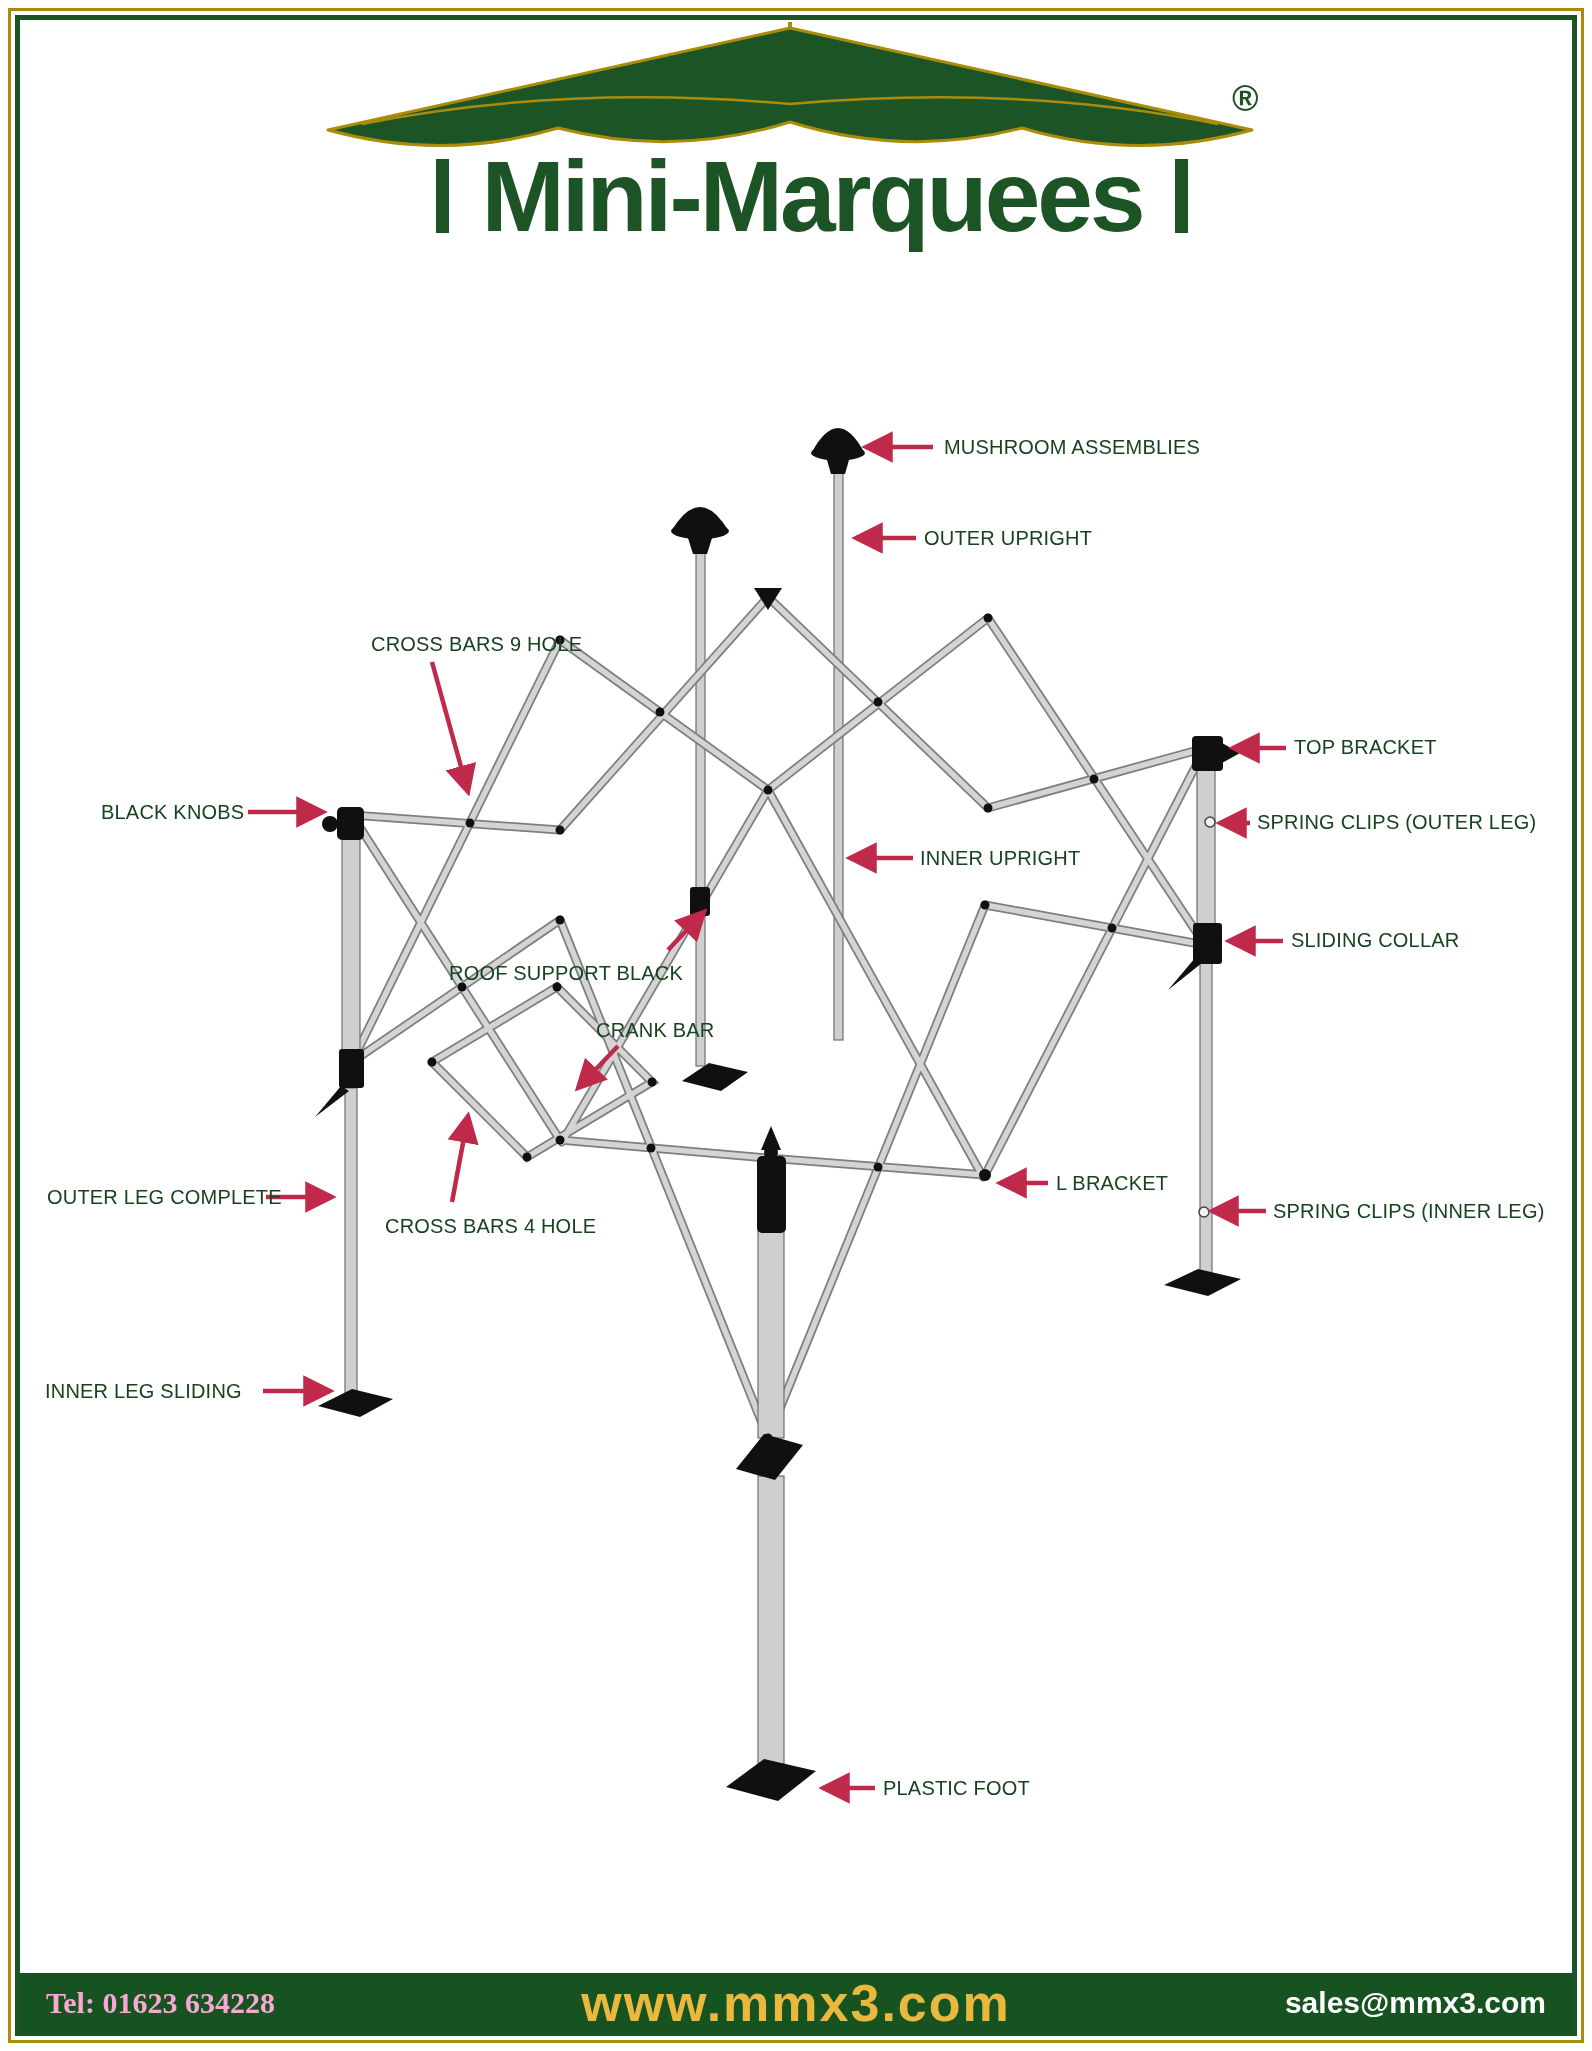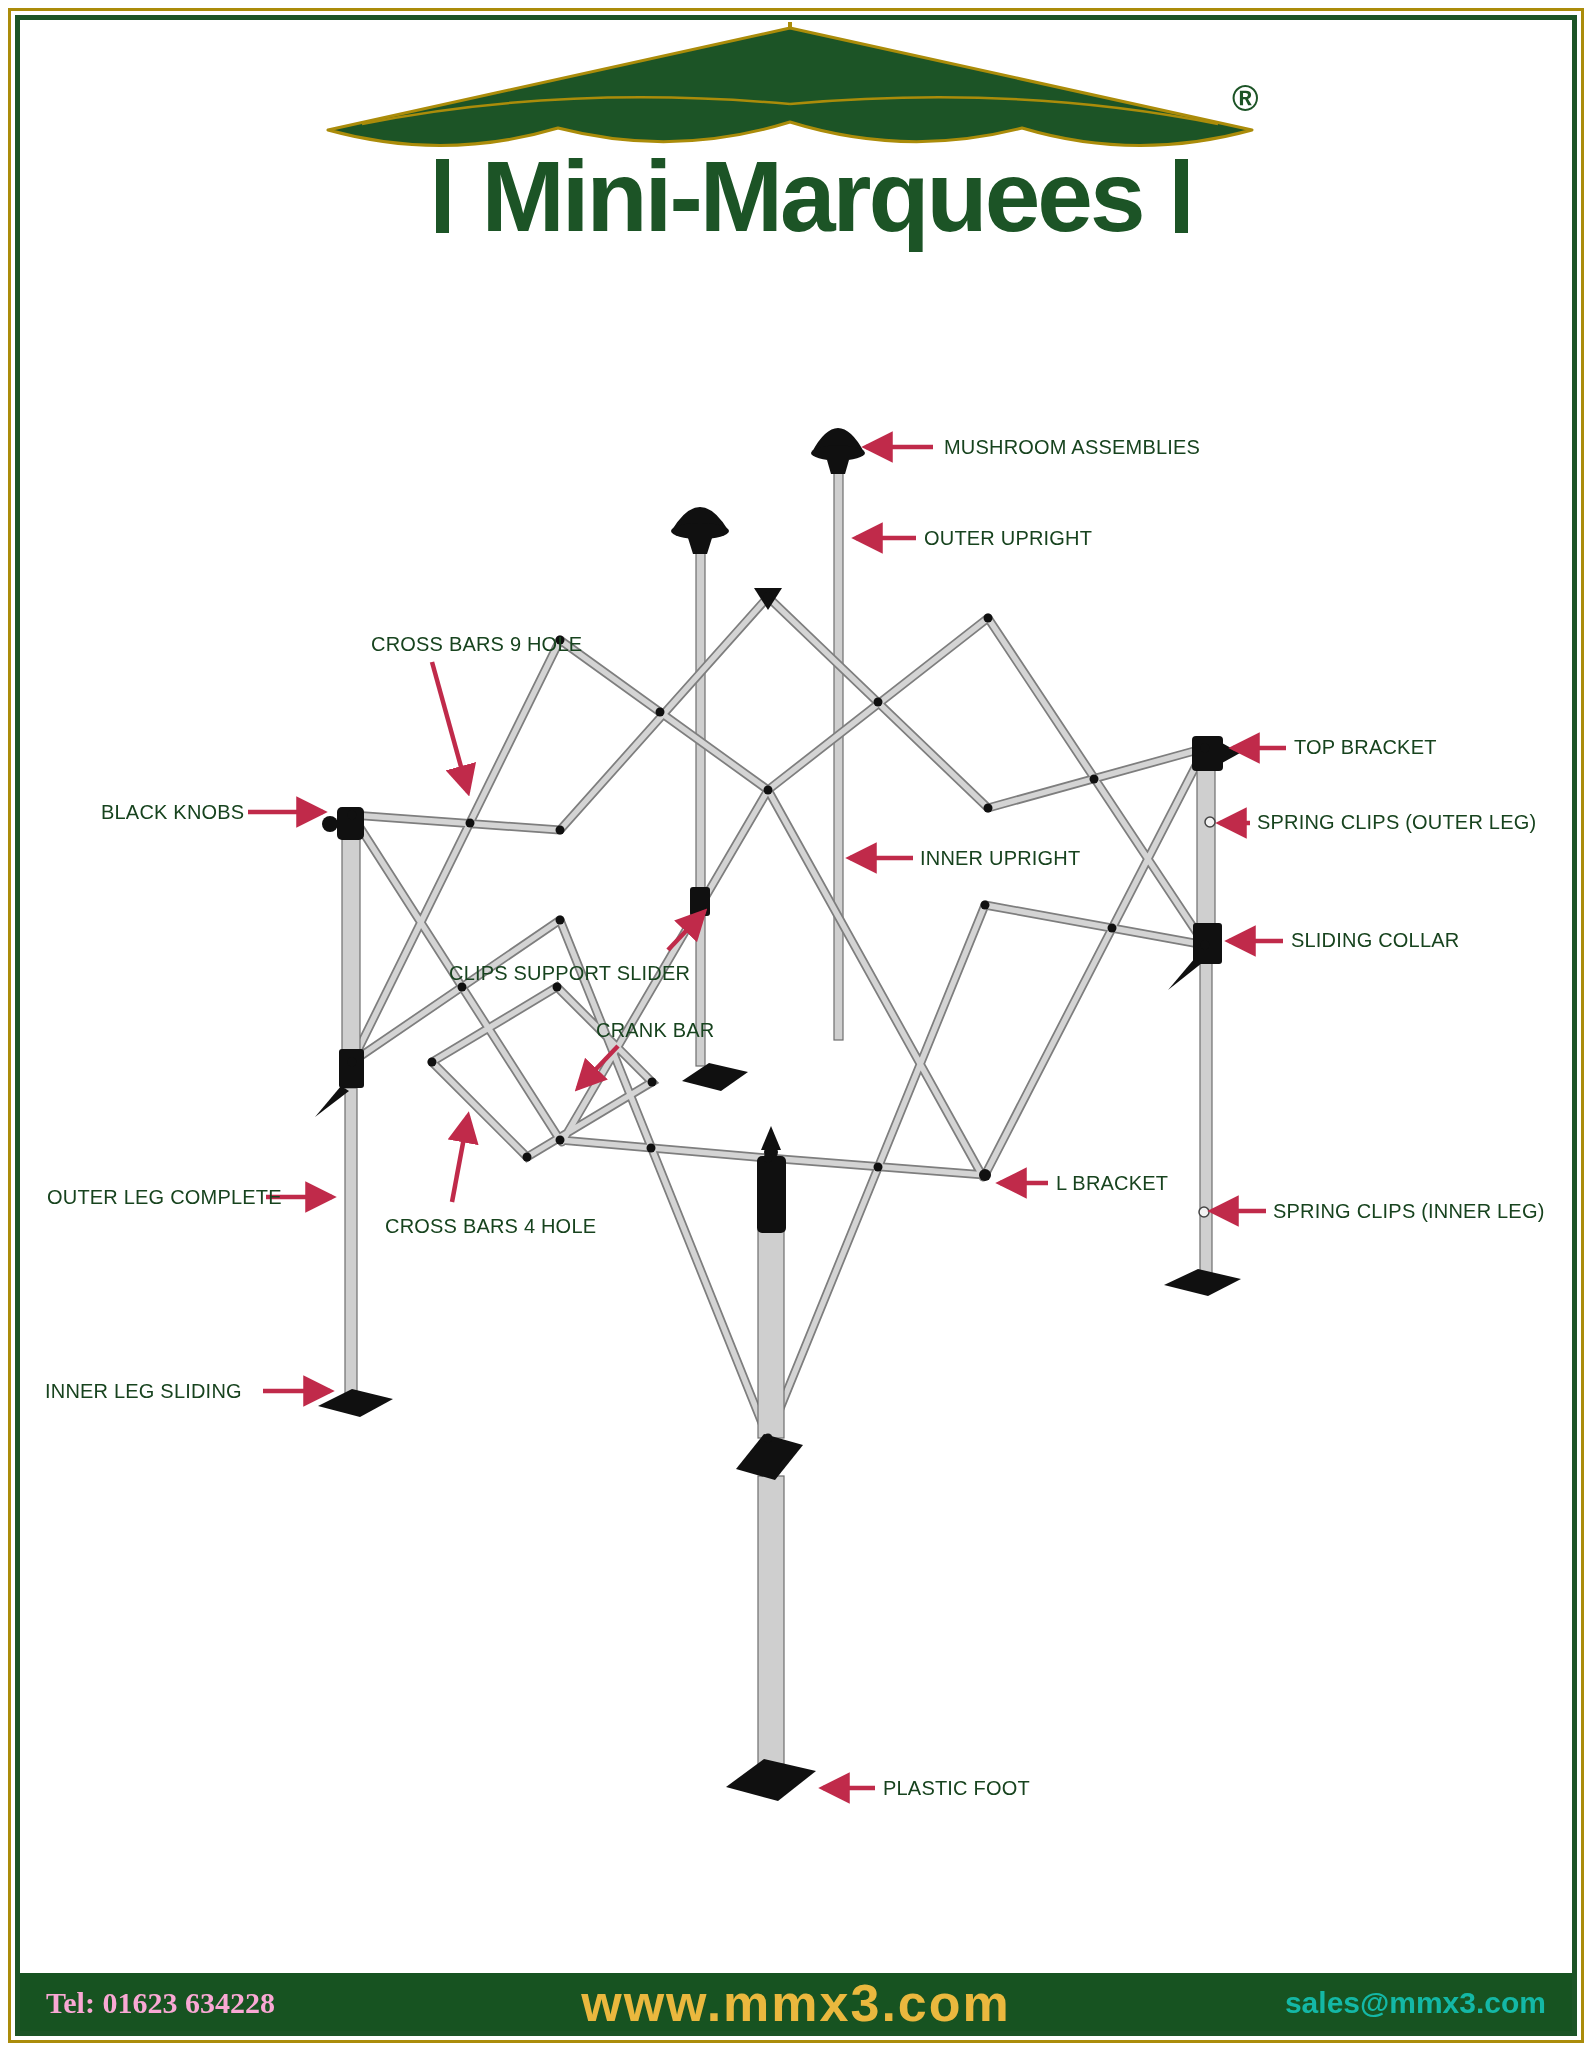--- a/index.html
+++ b/index.html
@@ -29,21 +29,21 @@
     white-space:nowrap;letter-spacing:.2px;
   }
 
   .footer{
     position:absolute;left:20px;right:20px;bottom:20px;height:58px;
     background:#175321;display:grid;grid-template-columns:1fr auto 1fr;
     align-items:center;padding:0 26px;box-sizing:border-box;
   }
   .footer .tel{justify-self:start;color:#f9a8d4;font-size:30px;font-weight:bold;font-family:Liberation Serif, serif;}
   .footer .web{justify-self:center;color:#eab83e;font-size:52px;font-weight:bold;letter-spacing:2px;}
-  .footer .mail{justify-self:end;color:#14b8a6;font-size:30px;font-weight:bold;}
+  .footer .mail{justify-self:end;color:#ffffff;font-size:30px;font-weight:bold;}
 </style>
 </head>
 <body>
 
 <div class="frame-gold"></div>
 <div class="frame-green"></div>
 
 <svg class="canopy-svg" viewBox="0 0 936 138" aria-hidden="true">
   <line x1="468" y1="0" x2="468" y2="12" stroke="#ab8c0a" stroke-width="4"></line>
   <path d="M468,6 L930,108 Q814,140 700,106 Q584,136 468,100 Q352,136 236,106 Q122,140 6,108 Z" fill="#1c5426" stroke="#ab8c0a" stroke-width="3" stroke-linejoin="round"></path>
@@ -179,21 +179,21 @@
 </svg>
 
 <div class="label" style="left:944px;top:436px">MUSHROOM ASSEMBLIES</div>
 <div class="label" style="left:924px;top:527px">OUTER UPRIGHT</div>
 <div class="label" style="left:371px;top:633px">CROSS BARS 9 HOLE</div>
 <div class="label" style="left:1294px;top:736px">TOP BRACKET</div>
 <div class="label" style="left:101px;top:801px">BLACK KNOBS</div>
 <div class="label" style="left:1257px;top:811px">SPRING CLIPS (OUTER LEG)</div>
 <div class="label" style="left:920px;top:847px">INNER UPRIGHT</div>
 <div class="label" style="left:1291px;top:929px">SLIDING COLLAR</div>
-<div class="label" style="left:449px;top:962px">CLIPS SUPPORT SLIDER</div>
+<div class="label" style="left:449px;top:962px">ROOF SUPPORT BLACK</div>
 <div class="label" style="left:596px;top:1019px">CRANK BAR</div>
 <div class="label" style="left:1056px;top:1172px">L BRACKET</div>
 <div class="label" style="left:47px;top:1186px">OUTER LEG COMPLETE</div>
 <div class="label" style="left:385px;top:1215px">CROSS BARS 4 HOLE</div>
 <div class="label" style="left:1273px;top:1200px">SPRING CLIPS (INNER LEG)</div>
 <div class="label" style="left:45px;top:1380px">INNER LEG SLIDING</div>
 <div class="label" style="left:883px;top:1777px">PLASTIC FOOT</div>
 
 <div class="footer">
   <span class="tel">Tel: 01623 634228</span>

